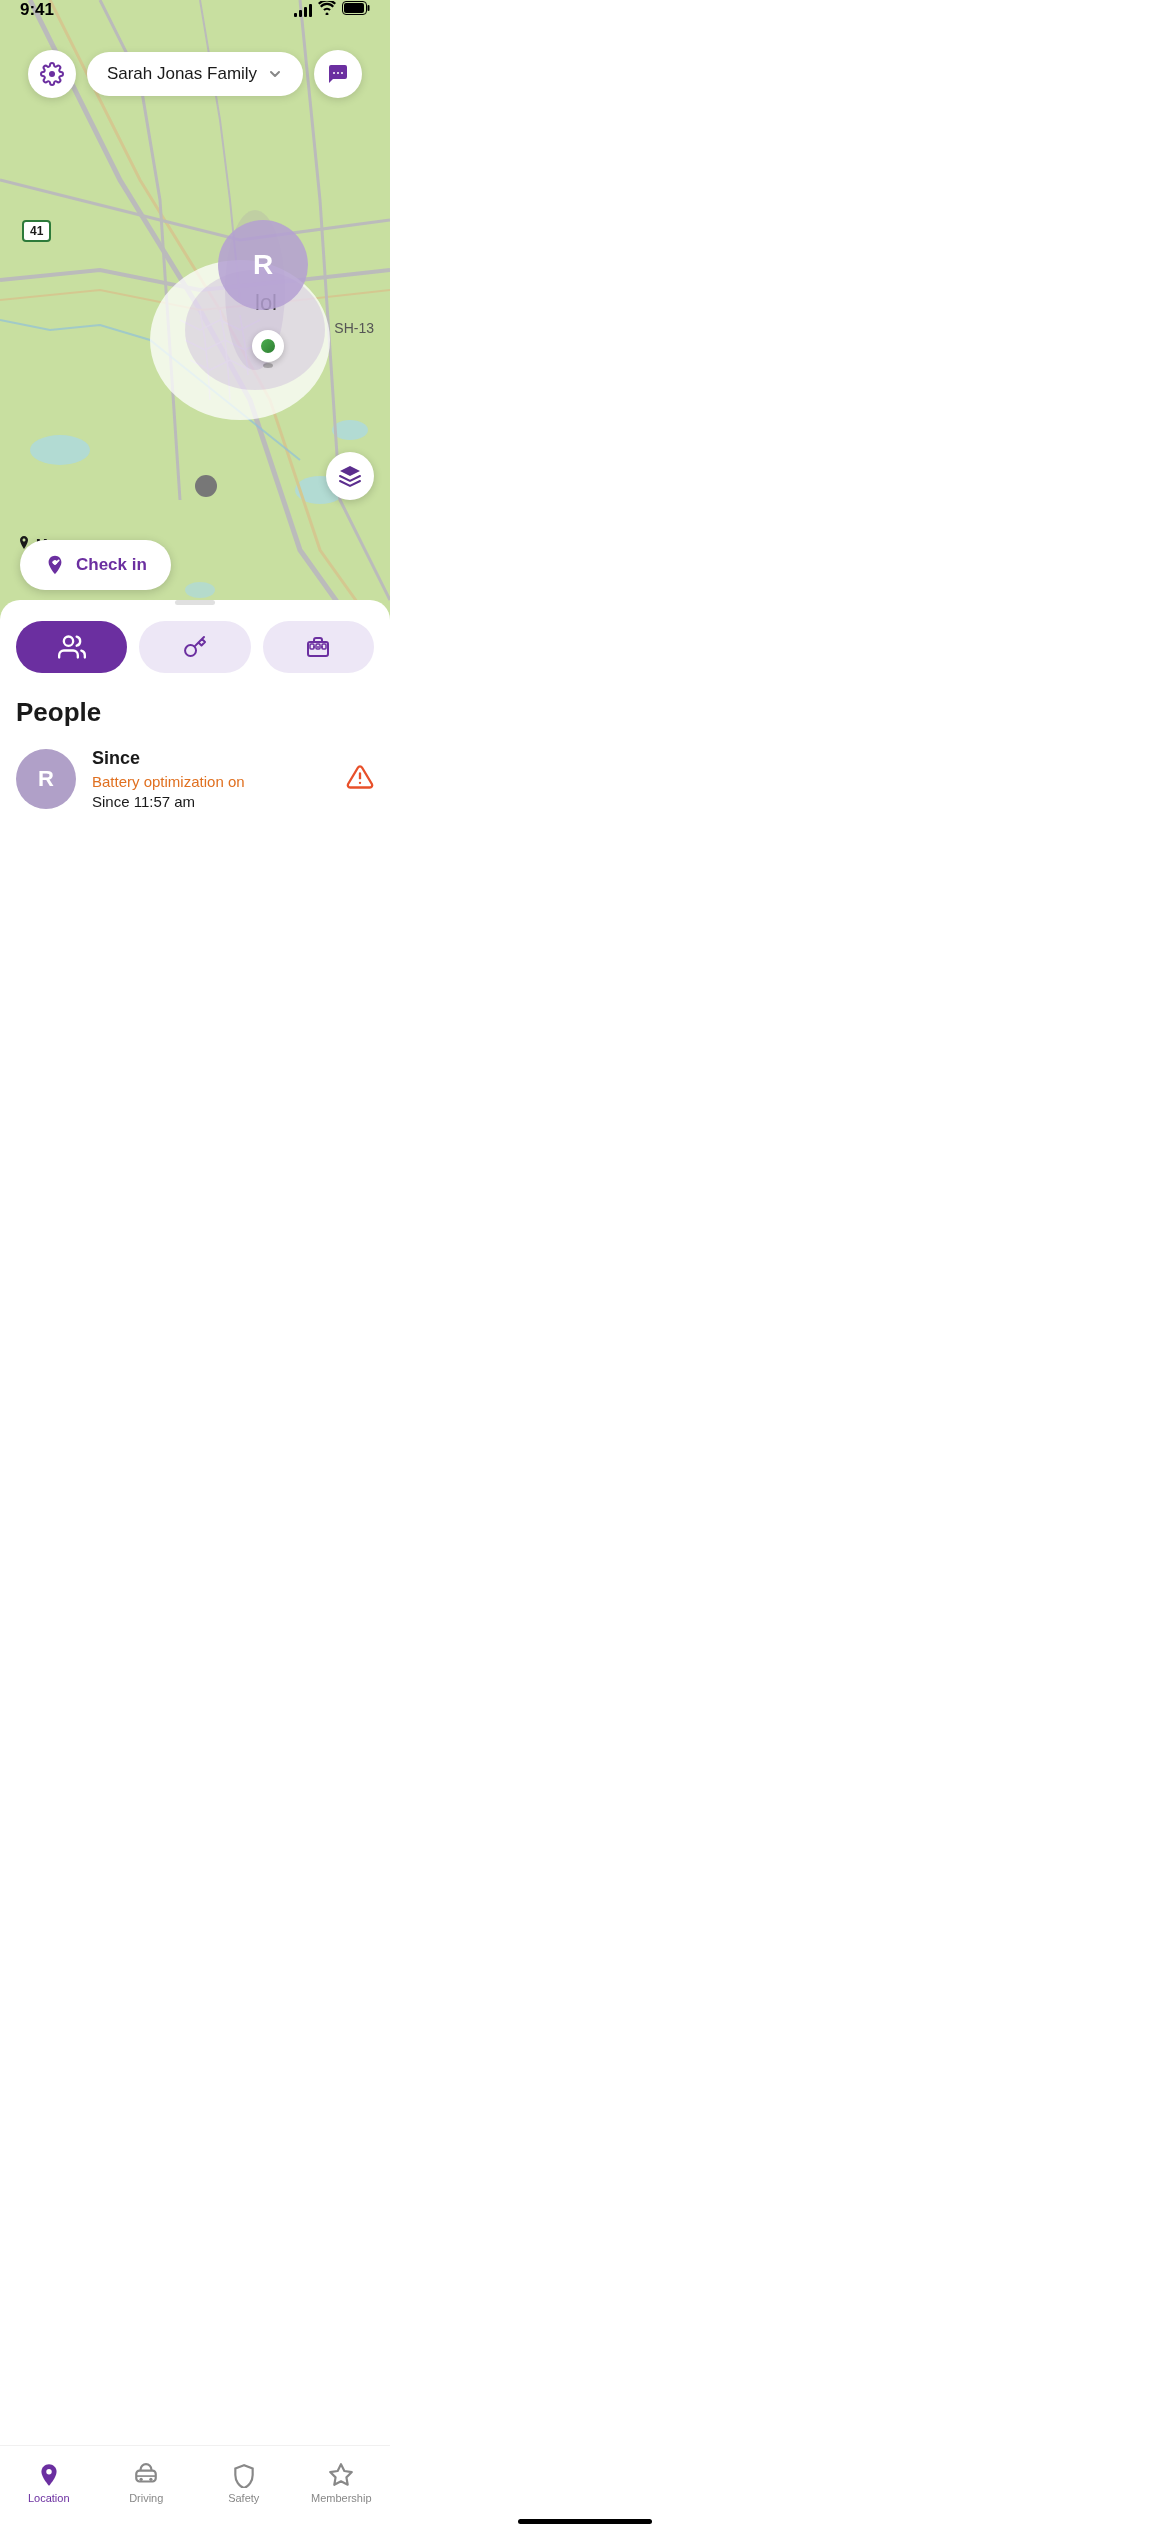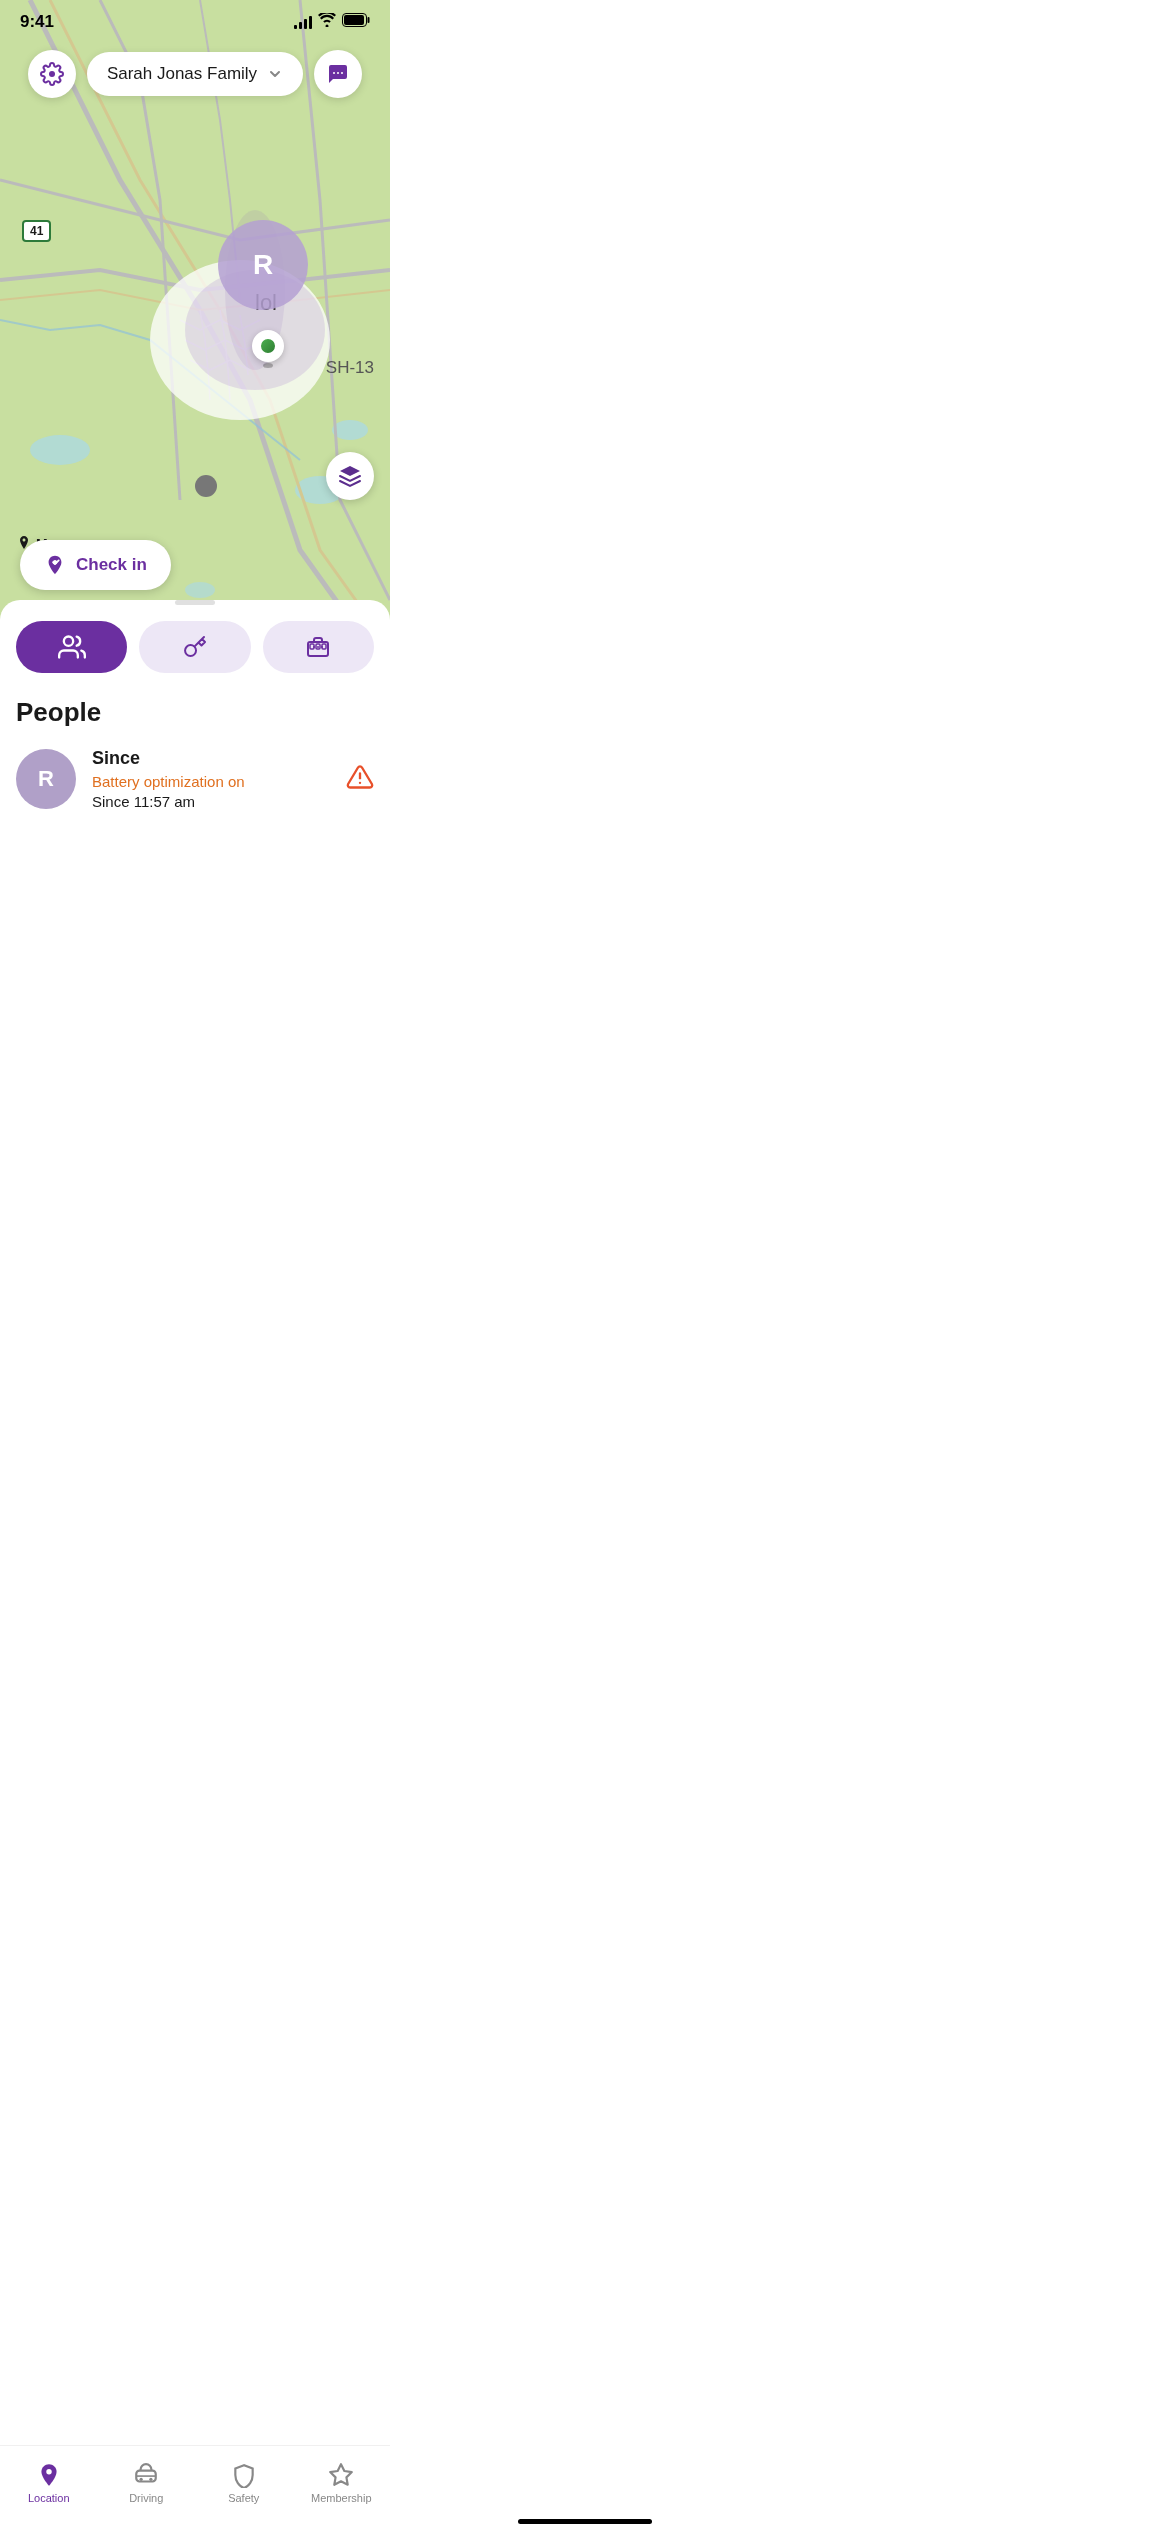--- a/index.html
+++ b/index.html
@@ -12,21 +12,21 @@
       background: #fff;
       overflow-x: hidden;
       position: relative;
     }
 
     
     .status-bar {
       display: flex;
       justify-content: space-between;
       align-items: center;
-      padding: 12px 20px 8px 20px;
+      padding: 0 20px 8px 20px;
       position: absolute;
       top: 0; left: 0; right: 0;
       z-index: 100;
     }
     .status-time {
       font-size: 17px;
       font-weight: 600;
       color: #000;
     }
     .status-icons {
@@ -127,24 +127,23 @@
       font-weight: 700;
       color: #1a1a1a;
       z-index: 10;
     }
 
     
     .sh-label {
       position: absolute;
       top: 320px;
       right: 16px;
-      font-size: 17px;
+      font-size: 14px;
       color: #555;
       z-index: 10;
-      margin-top: 38px;
     }
 
     
     .town-label {
       position: absolute;
       top: 290px;
       left: 255px;
       font-size: 22px;
       font-weight: 500;
       color: #333;

